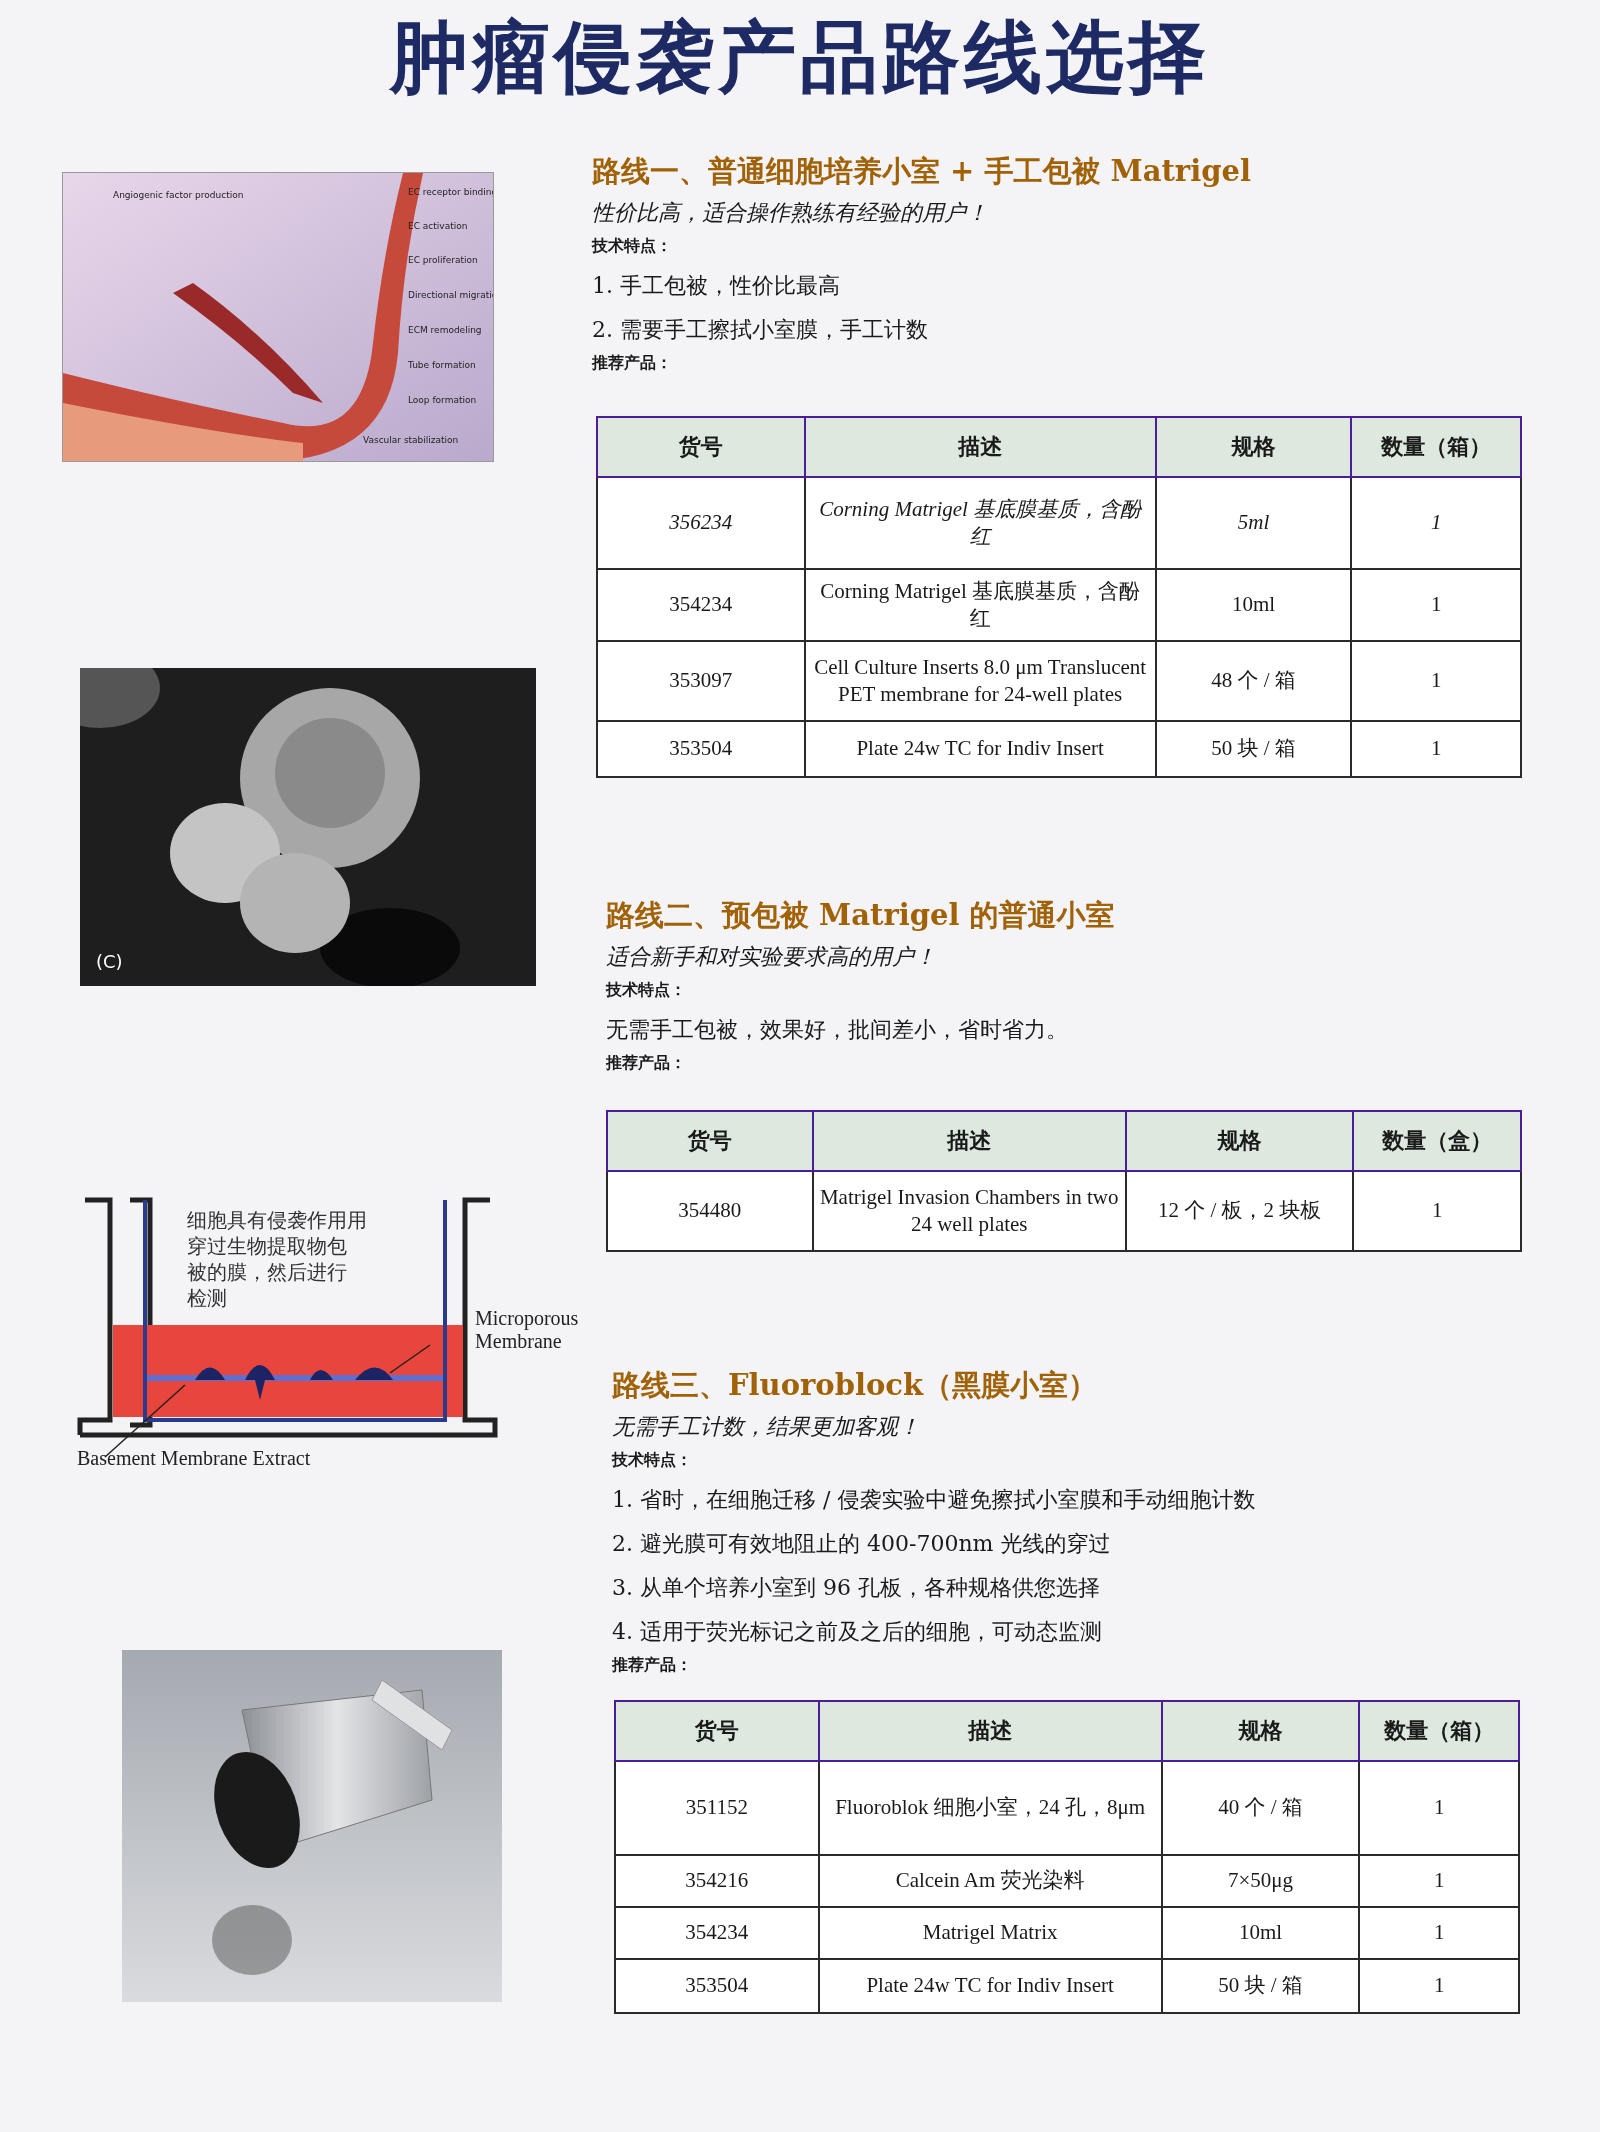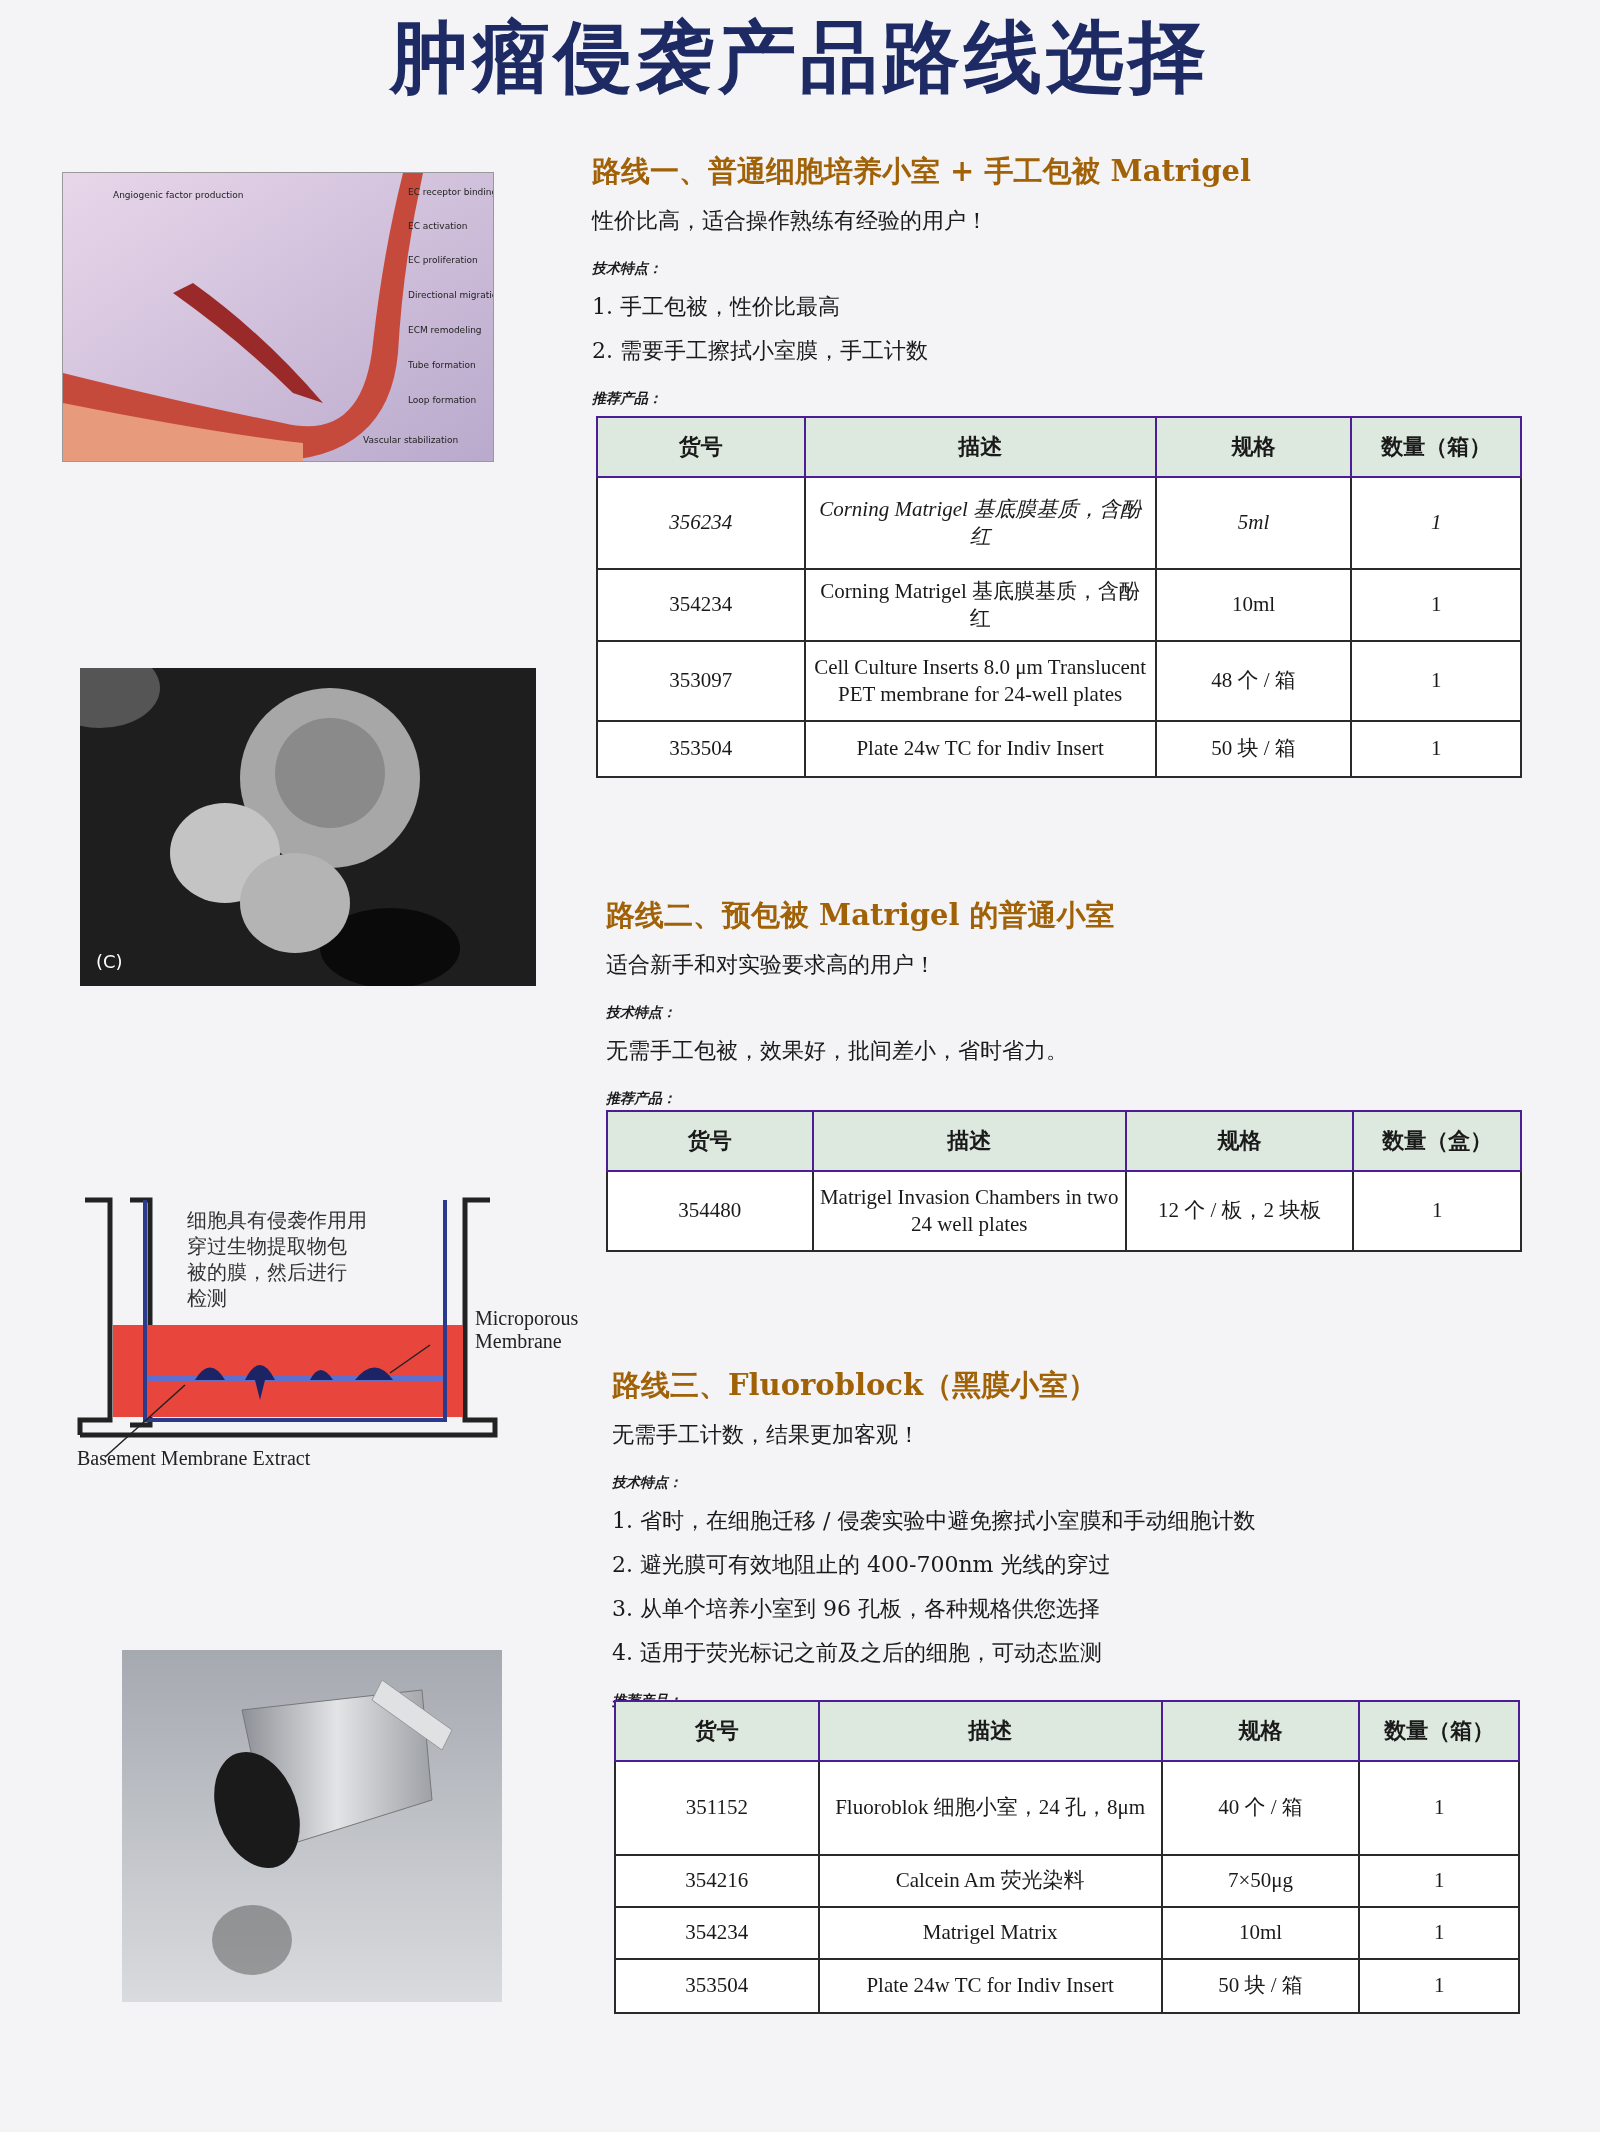--- a/index.html
+++ b/index.html
@@ -9,22 +9,22 @@
       font-family: "DejaVu Serif", "Liberation Serif", serif;
       color:#1a1a1a;
     }
     .title {
       position:absolute; left:0; top:6px; width:1600px; text-align:center;
       font-family:"DejaVu Sans", sans-serif; font-weight:bold;
       font-size:78px; letter-spacing:4px; color:#1d2a63;
     }
     .section { position:absolute; }
     .sec-title { font-size:29px; font-weight:bold; color:#a16207; white-space:nowrap; }
-    .sec-line { font-size:22px; margin-top:14px; white-space:nowrap; }
-    .sec-label { font-size:14px; font-weight:bold; margin-top:24px;font-style:italic; }
+    .sec-line { font-size:22px; margin-top:6px; white-space:nowrap;font-style:italic; }
+    .sec-label { font-size:16px; font-weight:bold; margin-top:8px; }
     .feat { font-size:22px; margin-top:14px; white-space:nowrap; }
     table.prod {
       position:absolute; border-collapse:collapse; background:#fff;
       font-family:"Liberation Serif", "DejaVu Serif", serif;
       font-size:21px; color:#1a1a1a;
     }
     table.prod th {
       background:#dde9de; font-family:"DejaVu Sans", sans-serif; font-weight:bold;
       font-size:22px; height:56px; border:2px solid #4c1d95; text-align:center;
     }

